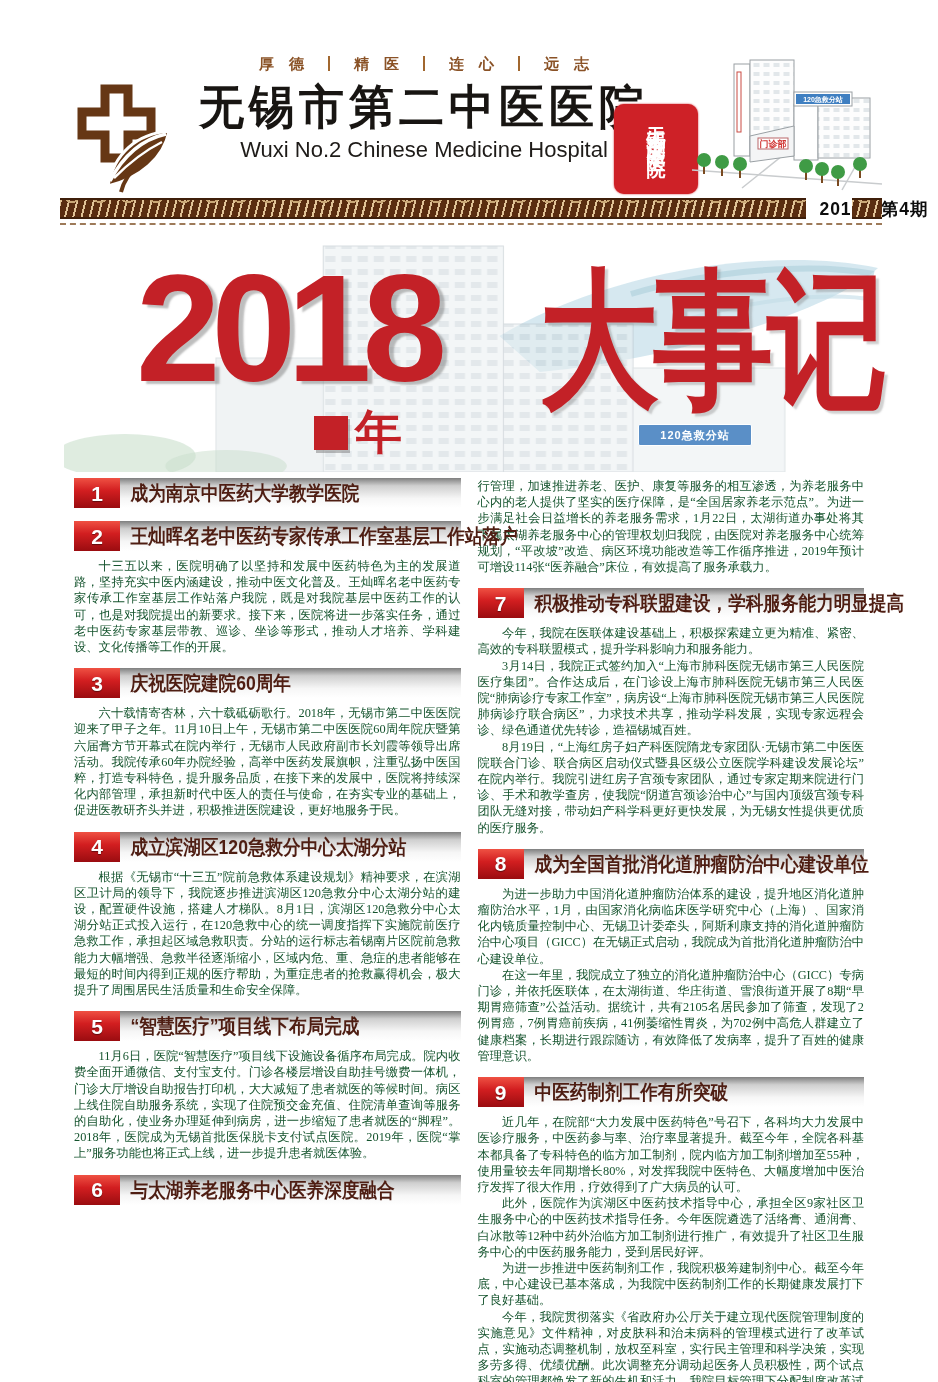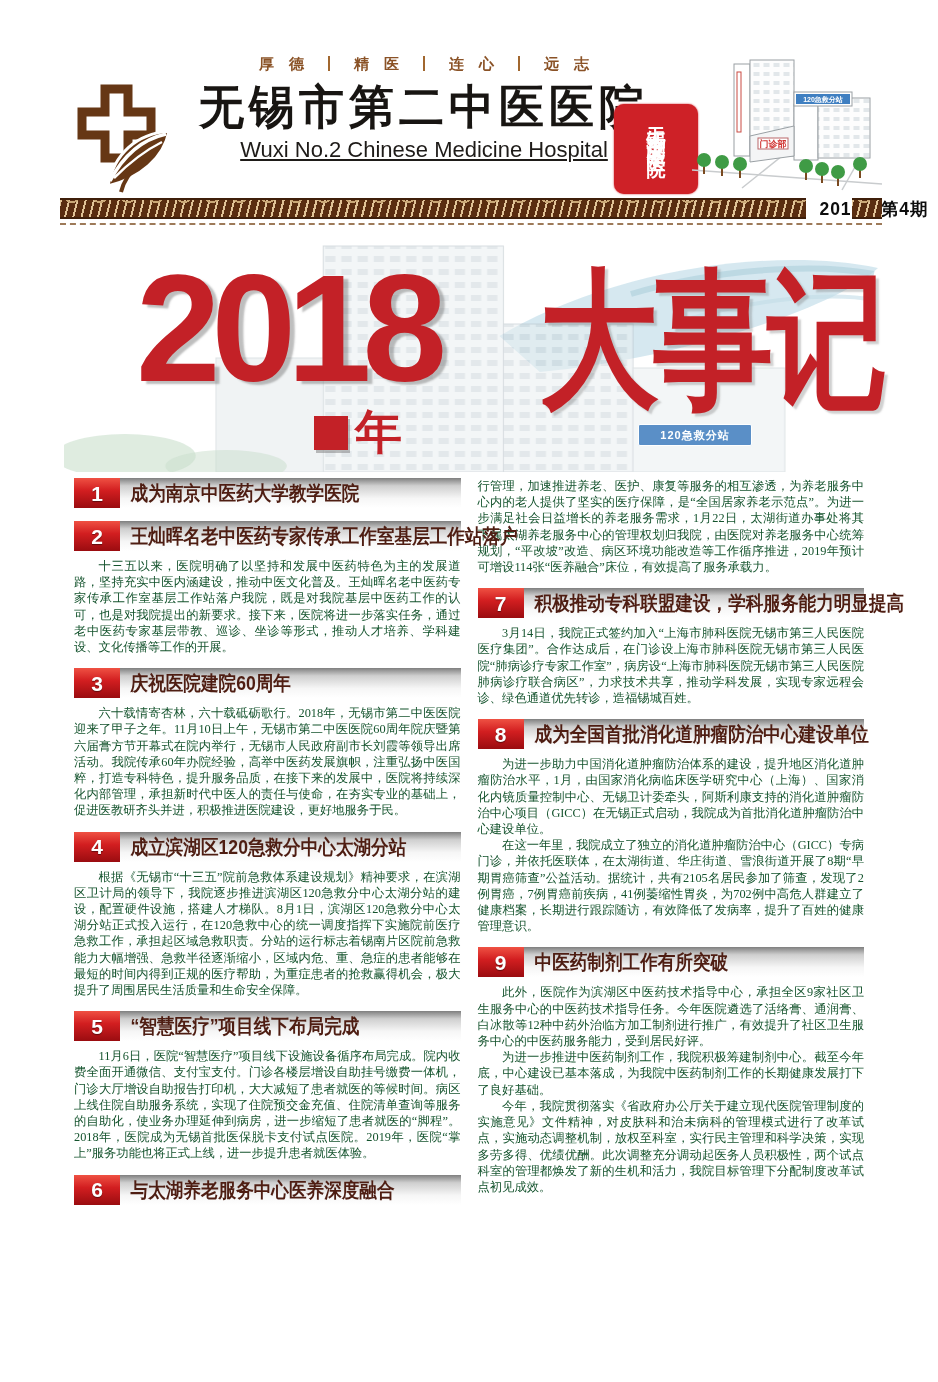--- a/index.html
+++ b/index.html
@@ -16,21 +16,21 @@
   
   .masthead{position:absolute;left:60px;right:56px;top:52px;height:146px;}
   .logo{position:absolute;left:14px;top:30px;width:100px;height:114px;}
   .mast-center{position:absolute;left:118px;top:4px;width:492px;}
   .motto{display:flex;justify-content:center;align-items:center;color:#8a5226;
          font:bold 15px/1 var(--sans);}
   .motto-word{letter-spacing:0;padding:0 24px;white-space:pre;}
   .motto-sep{width:2px;height:15px;background:#a1672f;}
   .name-cn{margin:13px 0 0;font-weight:900;font-size:45px;line-height:1.05;letter-spacing:5px;
            color:#181512;text-align:center;font-family:var(--serif);transform:scaleY(1.04);}
-  .name-en{margin:6px 0 0;font:400 22px/1.2 var(--sans);color:#1e1b18;text-align:center;text-decoration:underline;}
+  .name-en{margin:6px 0 0;font:400 22px/1.2 var(--sans);color:#1e1b18;text-align:center;}
   .seal{position:absolute;left:554px;top:52px;width:84px;height:90px;background:#ce2127;
         border-radius:10px;display:flex;align-items:center;justify-content:center;
         box-shadow:0 0 2px #ce2127;}
   .seal-text{writing-mode:vertical-rl;font:bold 19px/26px var(--serif);letter-spacing:4px;
              color:#fff;height:76px;}
   .building{position:absolute;right:-8px;top:0;}
   
   .divider{position:absolute;left:60px;right:56px;top:198px;height:34px;}
   .strip{position:absolute;left:0;top:0;width:746px;height:21px;
          background-color:#5a2d10;
@@ -258,37 +258,40 @@
 
     <div class="col">
 
       <p class="cont">行管理，加速推进养老、医护、康复等服务的相互渗透，为养老服务中心内的老人提供了坚实的医疗保障，是“全国居家养老示范点”。为进一步满足社会日益增长的养老服务需求，1月22日，太湖街道办事处将其下属太湖养老服务中心的管理权划归我院，由医院对养老服务中心统筹规划，“平改坡”改造、病区环境功能改造等工作循序推进，2019年预计可增设114张“医养融合”床位，有效提高了服务承载力。</p>
 
       <article class="story">
         <div class="story-head">
           <span class="num">7</span>
           <h2 class="story-title">积极推动专科联盟建设，学科服务能力明显提高</h2>
         </div>
+        <p>今年，我院在医联体建设基础上，积极探索建立更为精准、紧密、高效的专科联盟模式，提升学科影响力和服务能力。</p>
         <p>3月14日，我院正式签约加入“上海市肺科医院无锡市第三人民医院医疗集团”。合作达成后，在门诊设上海市肺科医院无锡市第三人民医院“肺病诊疗专家工作室”，病房设“上海市肺科医院无锡市第三人民医院肺病诊疗联合病区”，力求技术共享，推动学科发展，实现专家远程会诊、绿色通道优先转诊，造福锡城百姓。</p>
+        <p>8月19日，“上海红房子妇产科医院隋龙专家团队·无锡市第二中医医院联合门诊、联合病区启动仪式暨县区级公立医院学科建设发展论坛”在院内举行。我院引进红房子宫颈专家团队，通过专家定期来院进行门诊、手术和教学查房，使我院“阴道宫颈诊治中心”与国内顶级宫颈专科团队无缝对接，带动妇产科学科更好更快发展，为无锡女性提供更优质的医疗服务。</p>
       </article>
 
       <article class="story">
         <div class="story-head">
           <span class="num">8</span>
           <h2 class="story-title">成为全国首批消化道肿瘤防治中心建设单位</h2>
         </div>
         <p>为进一步助力中国消化道肿瘤防治体系的建设，提升地区消化道肿瘤防治水平，1月，由国家消化病临床医学研究中心（上海）、国家消化内镜质量控制中心、无锡卫计委牵头，阿斯利康支持的消化道肿瘤防治中心项目（GICC）在无锡正式启动，我院成为首批消化道肿瘤防治中心建设单位。</p>
         <p>在这一年里，我院成立了独立的消化道肿瘤防治中心（GICC）专病门诊，并依托医联体，在太湖街道、华庄街道、雪浪街道开展了8期“早期胃癌筛查”公益活动。据统计，共有2105名居民参加了筛查，发现了2例胃癌，7例胃癌前疾病，41例萎缩性胃炎，为702例中高危人群建立了健康档案，长期进行跟踪随访，有效降低了发病率，提升了百姓的健康管理意识。</p>
       </article>
 
       <article class="story">
         <div class="story-head">
           <span class="num">9</span>
           <h2 class="story-title">中医药制剂工作有所突破</h2>
         </div>
+        <p>近几年，在院部“大力发展中医药特色”号召下，各科均大力发展中医诊疗服务，中医药参与率、治疗率显著提升。截至今年，全院各科基本都具备了专科特色的临方加工制剂，院内临方加工制剂增加至55种，使用量较去年同期增长80%，对发挥我院中医特色、大幅度增加中医治疗发挥了很大作用，疗效得到了广大病员的认可。</p>
         <p>此外，医院作为滨湖区中医药技术指导中心，承担全区9家社区卫生服务中心的中医药技术指导任务。今年医院遴选了活络膏、通润膏、白冰散等12种中药外治临方加工制剂进行推广，有效提升了社区卫生服务中心的中医药服务能力，受到居民好评。</p>
         <p>为进一步推进中医药制剂工作，我院积极筹建制剂中心。截至今年底，中心建设已基本落成，为我院中医药制剂工作的长期健康发展打下了良好基础。</p>
       </article>
 
       <article class="story">
         <p>今年，我院贯彻落实《省政府办公厅关于建立现代医院管理制度的实施意见》文件精神，对皮肤科和治未病科的管理模式进行了改革试点，实施动态调整机制，放权至科室，实行民主管理和科学决策，实现多劳多得、优绩优酬。此次调整充分调动起医务人员积极性，两个试点科室的管理都焕发了新的生机和活力，我院目标管理下分配制度改革试点初见成效。</p>
       </article>
 
     </div>
   </main>

